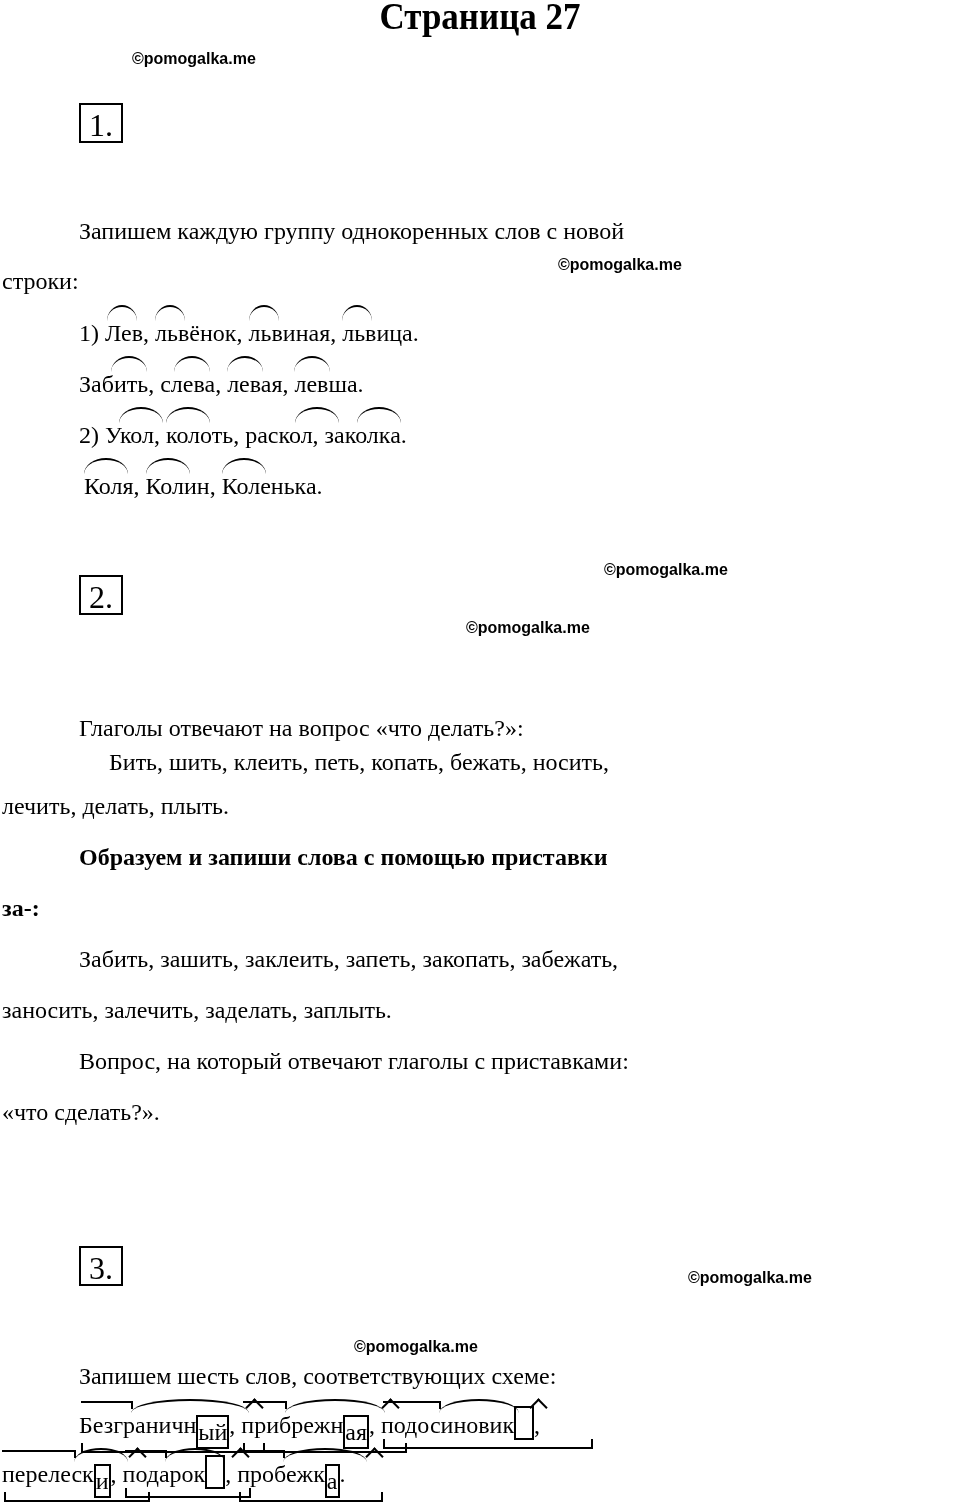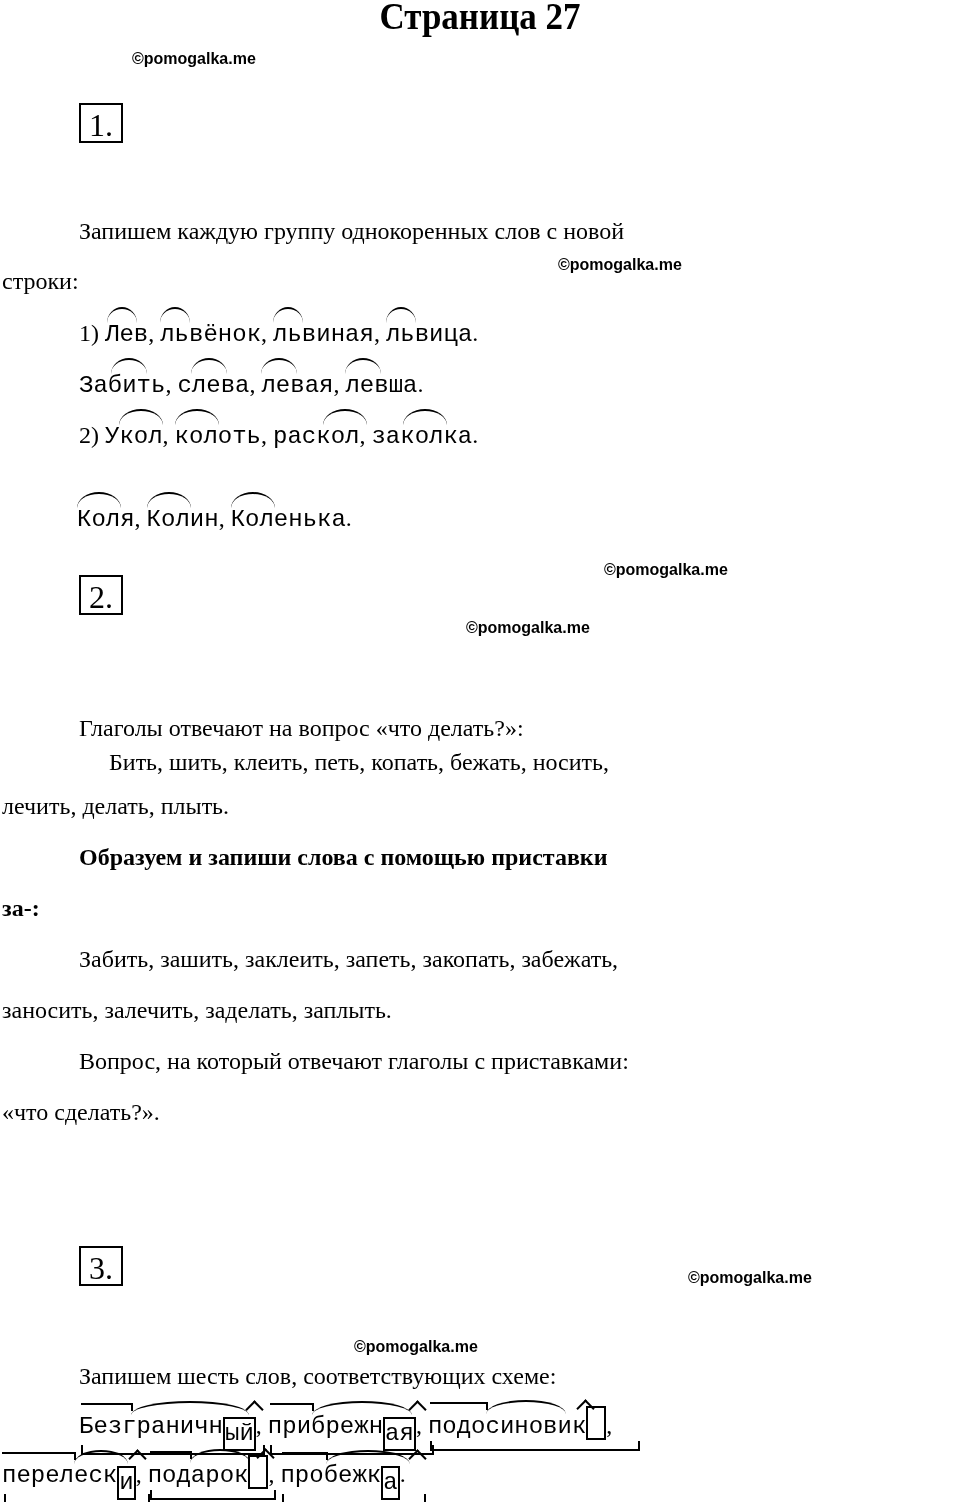--- a/index.html
+++ b/index.html
@@ -4,21 +4,21 @@
 <style>
   html, body { margin:0; padding:0; background:#ffffff; }
   body { width:960px; height:1502px; position:relative; overflow:hidden;
          font-family:"Liberation Serif", "DejaVu Serif", serif; color:#000; }
   .abs { position:absolute; white-space:nowrap; }
   .title { font-weight:bold; font-size:38px; left:0; width:960px; text-align:center; top:-6px; transform:scaleX(0.92); }
   .wm { font-family:"Liberation Sans", "DejaVu Sans", sans-serif; font-weight:bold; font-size:16px; }
   .num { border:2px solid #000; width:44px; height:40px; font-size:32px; line-height:40px; text-align:center; box-sizing:border-box; font-weight:normal; }
   .t { font-size:24px; line-height:40px; }
   .b { font-weight:bold; }
-  .w { position:relative; display:inline-block;font-family:Liberation Mono, monospace; }
+  .w { position:relative; display:inline-block; }
   .arc { position:absolute; top:-8px; height:14px; border-top:2.5px solid #000; border-radius:50% 50% 0 0 / 100% 100% 0 0; }
   .root-arc { position:absolute; top:-6px; height:12px; border-top:2px solid #000; border-radius:50% 50% 0 0 / 100% 100% 0 0; }
   .pref { position:absolute; top:-4px; height:6px; border-top:2px solid #000; border-right:2px solid #000; }
   .suf { position:absolute; top:-10px; width:16px; height:14px; }
   .suf::before { content:""; position:absolute; left:0; top:0; width:11px; height:11px; border-left:2px solid #000; border-top:2px solid #000; transform:translate(3px,6px) rotate(45deg); }
   .base { position:absolute; bottom:-4px; height:8px; border:2px solid #000; border-top:none; }
   .end { display:inline-block; border:2px solid #000; height:34px; vertical-align:-7px; box-sizing:border-box; line-height:30px; }
 </style>
 </head>
 <body>
@@ -38,21 +38,21 @@
 </div>
 
 <div class="abs t" style="left:79px;top:364px;">
   <span class="w"><span class="arc" style="left:32px;width:36px;"></span><span>Забить</span></span>, <span class="w"><span class="arc" style="left:14px;width:36px;"></span><span>слева</span></span>, <span class="w"><span class="arc" style="left:0;width:36px;"></span><span>левая</span></span>, <span class="w"><span class="arc" style="left:0;width:36px;"></span><span>левша</span></span>.
 </div>
 
 <div class="abs t" style="left:79px;top:415px;">
   <span>2) </span><span class="w"><span class="arc" style="left:14px;width:44px;"></span><span>Укол</span></span>, <span class="w"><span class="arc" style="left:0;width:44px;"></span><span>колоть</span></span>, <span class="w"><span class="arc" style="left:50px;width:44px;"></span><span>раскол</span></span>, <span class="w"><span class="arc" style="left:32px;width:44px;"></span><span>заколка</span></span>.
 </div>
 
-<div class="abs t" style="left:77px;top:466px;margin-top:32px;">
+<div class="abs t" style="left:84px;top:466px;">
   <span class="w"><span class="arc" style="left:0;width:44px;"></span><span>Коля</span></span>, <span class="w"><span class="arc" style="left:0;width:44px;"></span><span>Колин</span></span>, <span class="w"><span class="arc" style="left:0;width:44px;"></span><span>Коленька</span></span>.
 </div>
 
 <div class="abs num" style="left:79px;top:575px;">2.</div>
 <div class="abs wm" style="left:604px;top:561px;">©pomogalka.me</div>
 <div class="abs wm" style="left:466px;top:619px;">©pomogalka.me</div>
 
 <div class="abs t" style="left:79px;top:708px;">Глаголы отвечают на вопрос «что делать?»:</div>
 <div class="abs t" style="left:79px;top:742px;margin-left:30px;">Бить, шить, клеить, петь, копать, бежать, носить,</div>
 <div class="abs t" style="left:2px;top:786px;">лечить, делать, плыть.</div>

